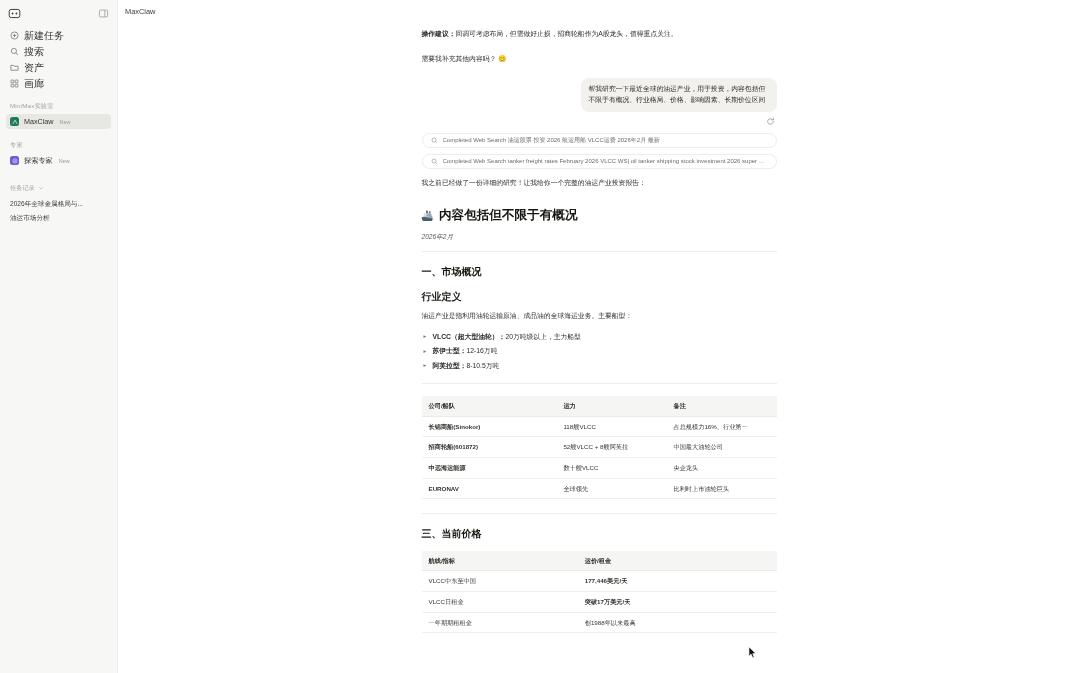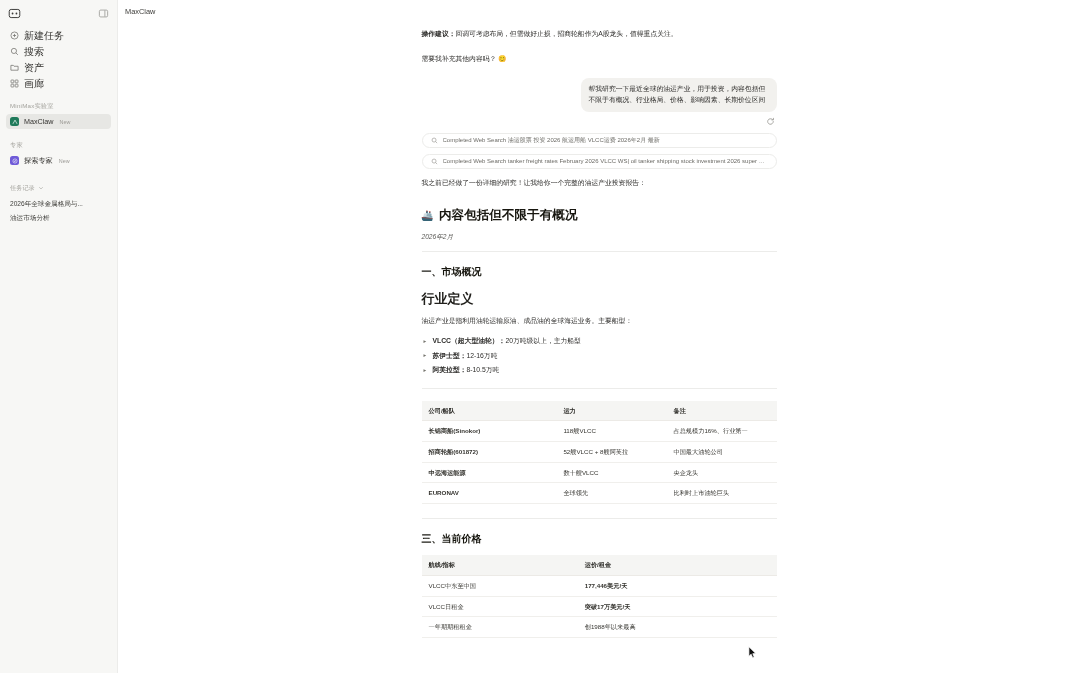--- a/index.html
+++ b/index.html
@@ -224,21 +224,21 @@
     border-top: 1px solid #ececea;
     margin: 9px 0 12px 0;
   }
   h2.sec {
     font-size: 10px;
     font-weight: bold;
     margin: 0 0 9px 0;
     color: #17160f;
   }
   h3.sub {
-    font-size: 13px;
+    font-size: 10px;
     font-weight: bold;
     margin: 0 0 7px 0;
     color: #22211d;
   }
   ul.bullets {
     margin: 0 0 12px 0;
     padding-left: 11px;
     list-style: none;
   }
   ul.bullets li {

